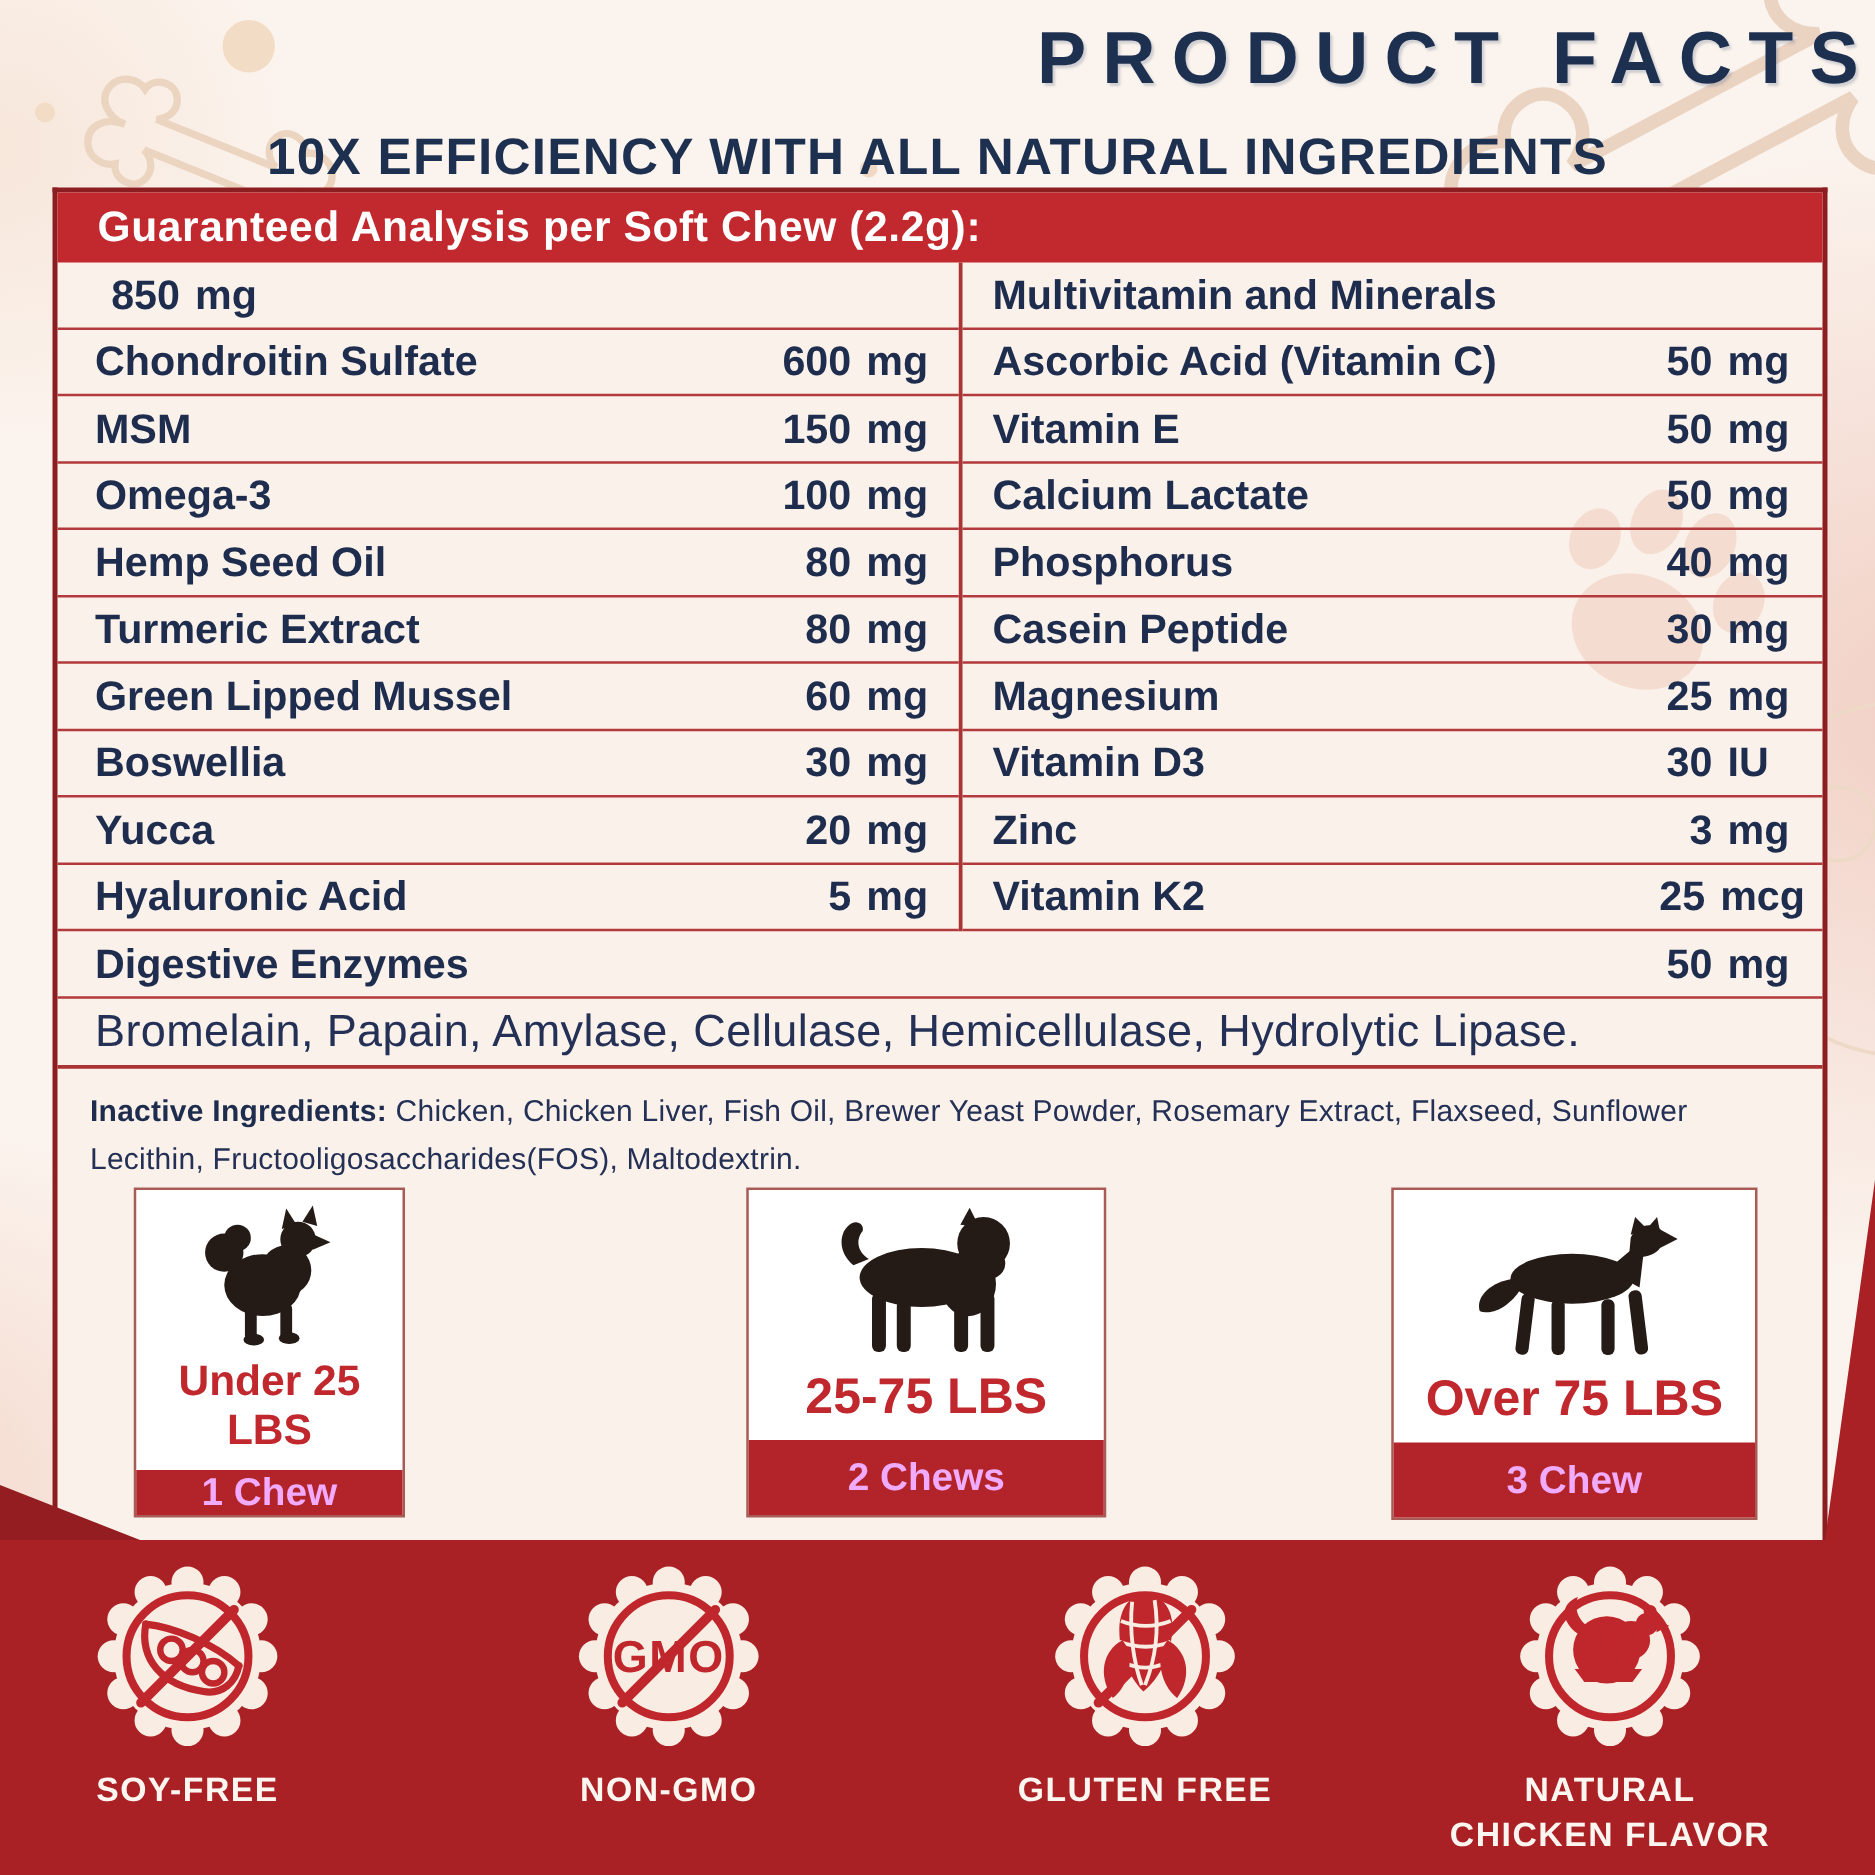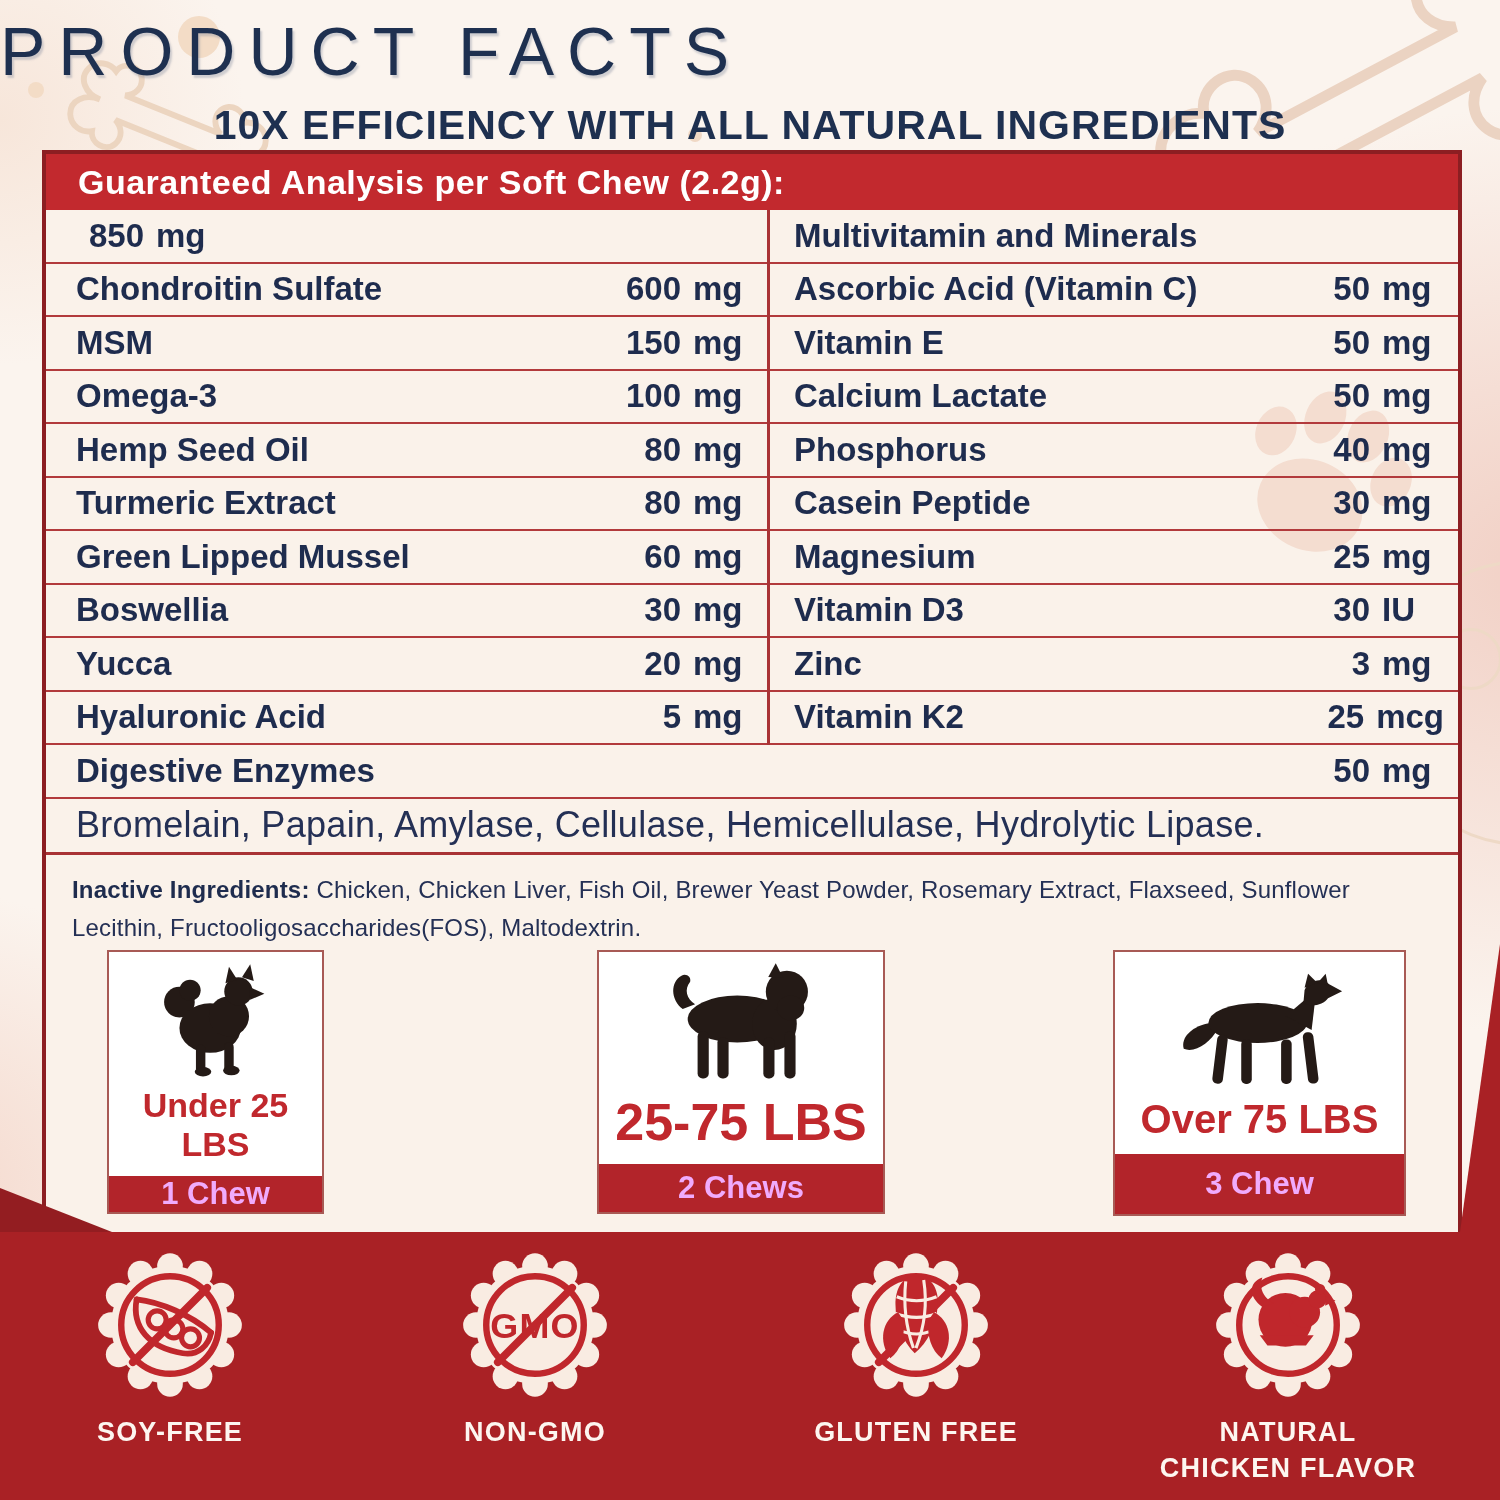--- a/index.html
+++ b/index.html
@@ -5,22 +5,22 @@
   html,body{margin:0;padding:0;background:#e8e4e0;}
   .poster{position:relative;width:1500px;height:1500px;overflow:hidden;
     font-family:"Liberation Sans",sans-serif;
     background:
       radial-gradient(ellipse 950px 750px at 104% 38%, #f1cfc4 0%, rgba(241,207,196,0) 62%),
       radial-gradient(ellipse 520px 460px at -6% 80%, #f4d7cb 0%, rgba(244,215,203,0) 68%),
       radial-gradient(circle 340px at 0% 8%, #f7e6da 0%, rgba(247,230,218,0) 72%),
       #fbf4ee;}
   .deco{position:absolute;z-index:1;pointer-events:none;}
   
-  .title{position:absolute;z-index:2;left:0;top:12px;width:100%;text-align:left;
-    font-size:68px;font-weight:400;letter-spacing:13px;color:#1e3050;
+  .title{position:absolute;z-index:2;left:0;top:12px;width:100%;text-align:right;
+    font-size:59px;font-weight:700;letter-spacing:13px;color:#1e3050;
     text-shadow:2px 3px 2px rgba(125,135,155,.35);}
   .subtitle{position:absolute;z-index:2;left:0;top:102px;width:100%;text-align:center;
     font-size:41px;font-weight:700;letter-spacing:1px;color:#1e3050;}
   
   .tablebox{position:absolute;z-index:2;left:42px;top:150px;width:1412px;height:1082px;
     background:#faf2ea;border:4px solid #8c1e22;border-bottom:none;}
   .tbl-inner{position:relative;z-index:1;}
   .tbl-head{height:56px;background:#c2292e;display:flex;align-items:center;padding-left:32px;
     color:#ffffff;font-size:34px;font-weight:700;letter-spacing:.5px;}
   .cols{display:flex;}
@@ -282,21 +282,21 @@
         <ellipse cx="92" cy="50" rx="18" ry="21"></ellipse>
         <circle cx="102" cy="24" r="17"></circle>
           <ellipse cx="105" cy="37" rx="11" ry="10"></ellipse>
         <polygon points="87,12 93,1 99,13"></polygon>
         <rect x="30" y="56" width="9" height="38" rx="4"></rect>
           <rect x="46" y="61" width="9" height="33" rx="4"></rect>
         <rect x="83" y="61" width="9" height="33" rx="4"></rect>
           <rect x="100" y="56" width="9" height="38" rx="4"></rect>
       </svg>
     </div>
-    <div class="weight" style="font-size:52px;">25-75 LBS</div>
+    <div class="weight" style="font-size:40px;">25-75 LBS</div>
     <div class="dose">2 Chews</div>
   </div>
 
   <div class="card" style="left:1113px;width:289px;height:262px;">
     <div class="art">
       <svg width="190" height="122" viewBox="0 0 140 104" fill="#241a16">
         <path d="M28,46 C13,48 2,58 5,68 C14,72 28,63 34,51 Z"></path>
         <ellipse cx="68" cy="46" rx="42" ry="17"></ellipse>
         <path d="M92,40 L118,18 L114,52 Z"></path>
         <path d="M108,18 C112,9 123,7 129,13 L140,19 L128,25 C124,31 113,33 107,29 Z"></path>
@@ -309,21 +309,21 @@
       </svg>
     </div>
     <div class="weight" style="font-size:40px;">Over 75 LBS</div>
     <div class="dose">3 Chew</div>
   </div>
 
   <div class="band"></div>
   <div class="wedge-left"></div>
   <div class="wedge-right"></div>
 
-  <div class="badge" style="left:20px;">
+  <div class="badge" style="left:0;">
     <svg width="154" height="154" viewBox="0 0 120 120">
       <g fill="#f9ece2">
         <circle cx="60" cy="60" r="46"></circle>
         <circle cx="106" cy="60" r="10"></circle>
           <circle cx="100" cy="83" r="10"></circle>
           <circle cx="83" cy="100" r="10"></circle>
         <circle cx="60" cy="106" r="10"></circle>
           <circle cx="37" cy="100" r="10"></circle>
           <circle cx="20" cy="83" r="10"></circle>
         <circle cx="14" cy="60" r="10"></circle>

